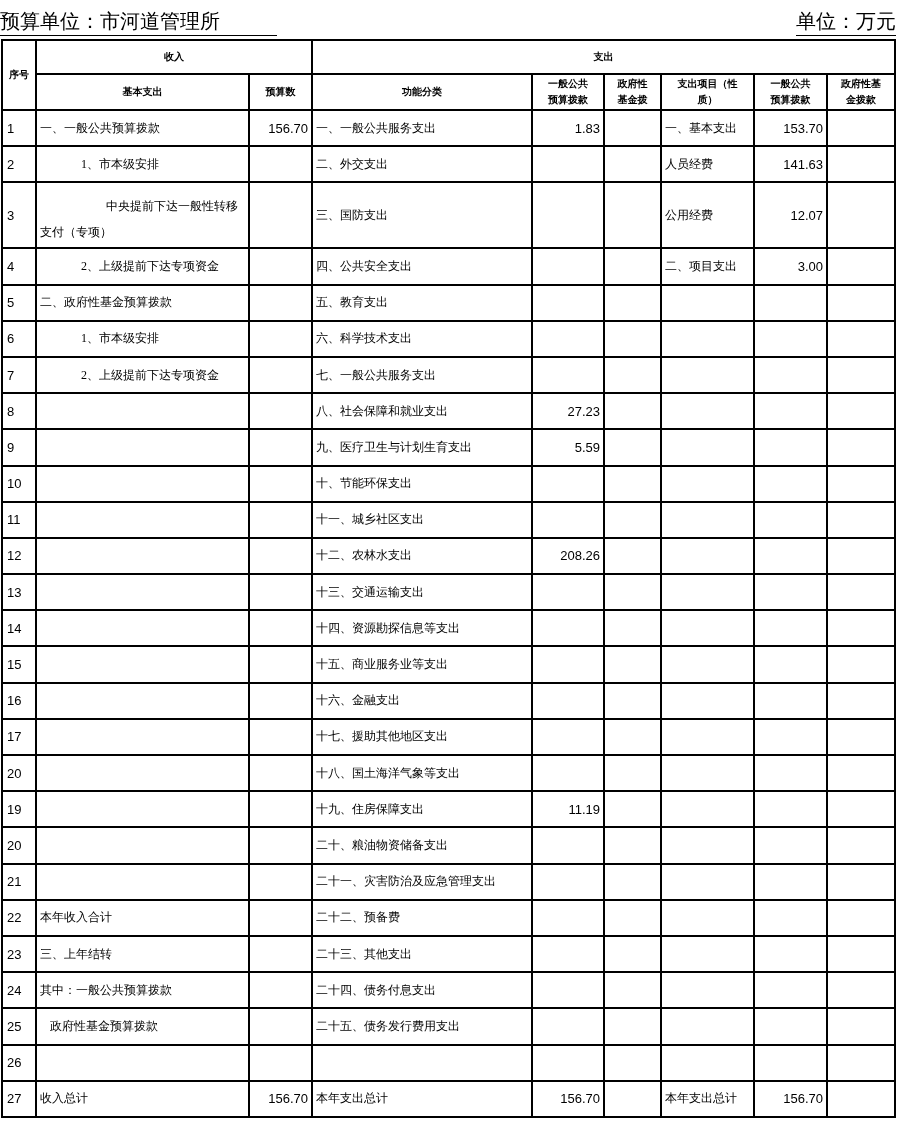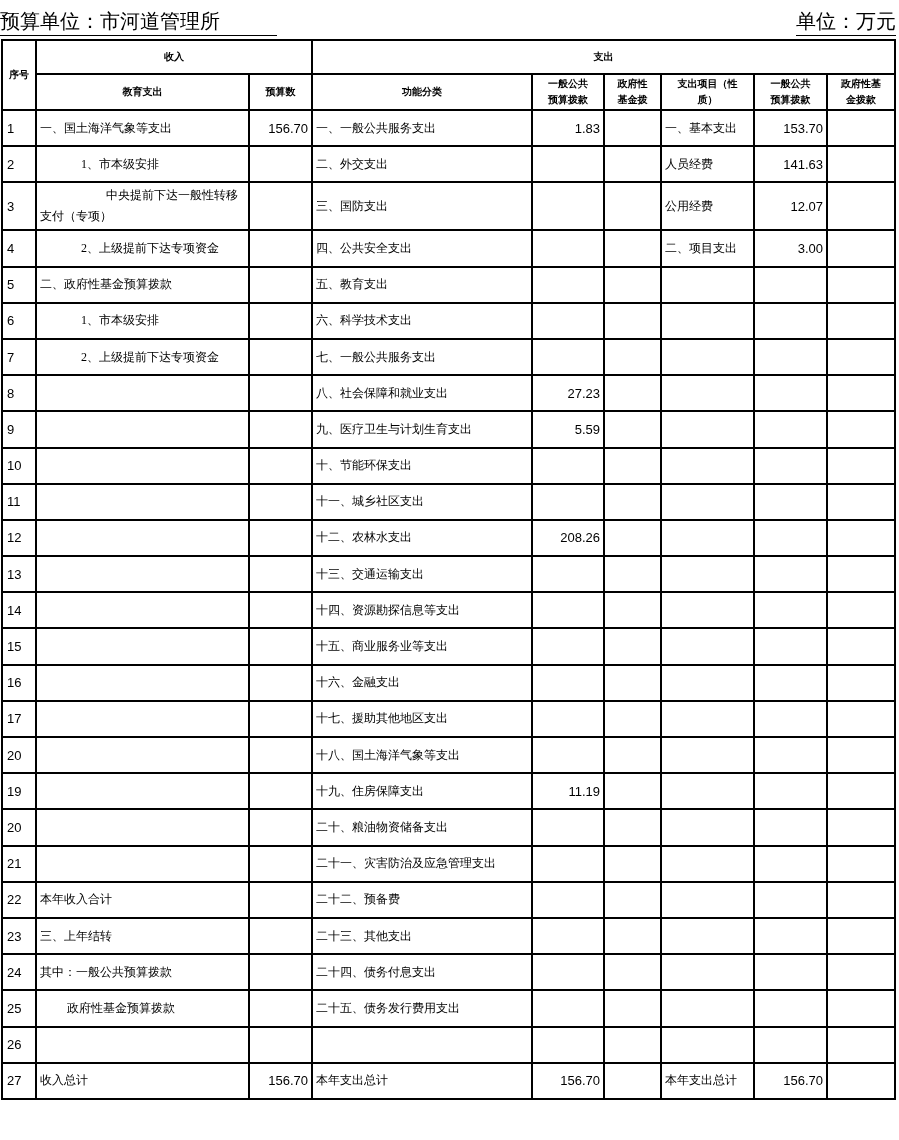--- a/index.html
+++ b/index.html
@@ -71,25 +71,25 @@
     font-family: "Liberation Sans", "DejaVu Sans", sans-serif;
     padding-right: 3px;
   }
   td.seq {
     text-align: left;
     font-size: 13px;
     font-family: "Liberation Sans", "DejaVu Sans", sans-serif;
     padding-left: 4px;
   }
   td.ind-a { padding-left: 44px; }
-  td.ind-b { padding-left: 30px; }
+  td.ind-b { padding-left: 13px; }
   td.hang {
     text-indent: 66px;
-    line-height: 21px;
-    padding-top: 2px;
+    line-height: 26px;
+    padding-top: 10px;
     padding-bottom: 2px;
   }
 </style>
 </head>
 <body>
 
 <div class="page">
 
 
   <div class="meta">
@@ -109,39 +109,39 @@
       <col style="width:73px">
       <col style="width:68px">
     </colgroup>
     <thead>
       <tr>
         <th rowspan="2">序号</th>
         <th colspan="2">收入</th>
         <th colspan="6">支出</th>
       </tr>
       <tr>
-        <th>教育支出</th>
+        <th>基本支出</th>
         <th>预算数</th>
         <th>功能分类</th>
         <th>一般公共
 预算拨款</th>
         <th>政府性
 基金拨</th>
         <th>支出项目（性
 质）</th>
         <th>一般公共
 预算拨款</th>
         <th>政府性基
 金拨款</th>
       </tr>
     </thead>
     <tbody id="tbody">
         <tr>
           <td class="seq">1</td>
-          <td class="txt">一、国土海洋气象等支出</td>
+          <td class="txt">一、一般公共预算拨款</td>
           <td class="num">156.70</td>
           <td class="txt">一、一般公共服务支出</td>
           <td class="num">1.83</td>
           <td class="num"></td>
           <td class="txt">一、基本支出</td>
           <td class="num">153.70</td>
           <td class="num"></td>
         </tr>
         <tr>
           <td class="seq">2</td>

